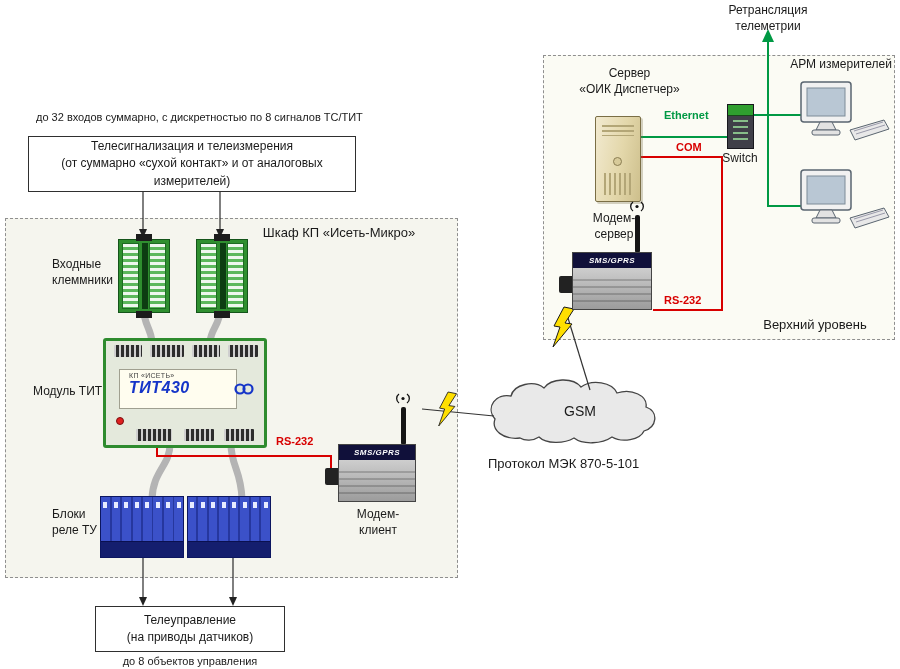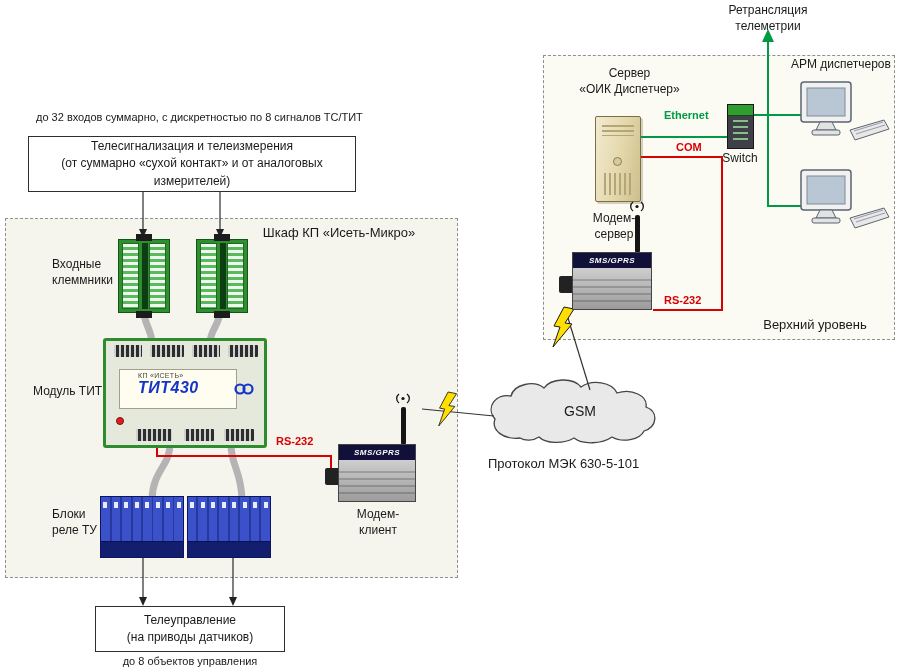--- a/index.html
+++ b/index.html
@@ -47,21 +47,21 @@
   .terminal .col.l{left:3px}.terminal .col.r{right:3px}
   .terminal .mid{position:absolute;top:3px;bottom:3px;left:23px;width:6px;background:#0d3d12}
   .terminal .tab{position:absolute;left:50%;transform:translateX(-50%);width:16px;height:7px;background:#1c1c1c}
   .terminal .tab.t{top:-6px}.terminal .tab.b{bottom:-6px}
 
   
   .tit{left:103px;top:338px;width:164px;height:110px;background:#e4e9dc;border:3px solid #2e8b2e;border-radius:3px}
   .tit .tc,.tit .bc{position:absolute;height:12px;background:#2d2d2d;border-radius:1px;
           background-image:repeating-linear-gradient(90deg,#cfcfcf 0 2px,transparent 2px 5px)}
   .tit .tc{top:4px}.tit .bc{bottom:4px}
-  .tit .panel{position:absolute;left:13px;top:28px;width:118px;height:40px;background:#fffdef;border:1px solid #a0a090;padding:2px 18px}
+  .tit .panel{position:absolute;left:13px;top:28px;width:118px;height:40px;background:#fffdef;border:1px solid #a0a090;padding:2px 9px}
   .tit .kp{font-size:7px;color:#444;letter-spacing:.3px}
   .tit .nm{font-size:16px;font-weight:bold;font-style:italic;color:#1535c8;letter-spacing:.5px}
   .tit .emb{position:absolute;right:9px;top:40px}
   .tit .led{position:absolute;left:10px;bottom:20px;width:8px;height:8px;border-radius:50%;background:#e02020;border:1px solid #7a0f0f}
 
   
   .relay{width:84px;height:62px;border:1px solid #0c1660;
          background:repeating-linear-gradient(90deg,#3b51c9 0 8.5px,#26379e 8.5px 10.5px)}
   .relay .dots{position:absolute;left:2px;right:2px;top:5px;height:6px;
          background:repeating-linear-gradient(90deg,#e8ecff 0 4px,transparent 4px 10.5px)}
@@ -137,21 +137,21 @@
       <polyline points="641,157 722,157 722,310 653,310"></polyline>
       <polyline points="157,448 157,456 331,456 331,469"></polyline>
     </g>
   </svg>
 
   <div class="lbl ctr" style="left:710px;top:3px;width:116px">Ретрансляция
 телеметрии</div>
   <div class="lbl rt big" style="left:745px;top:317px;width:140px">Верхний уровень</div>
   <div class="lbl ctr" style="left:562px;top:66px;width:135px">Сервер
 «ОИК Диспетчер»</div>
-  <div class="lbl ctr" style="left:785px;top:57px;width:112px">АРМ диспетчеров</div>
+  <div class="lbl ctr" style="left:785px;top:57px;width:112px">АРМ измерителей</div>
   <div class="wire green" style="left:664px;top:109px">Ethernet</div>
   <div class="wire red" style="left:676px;top:141px">COM</div>
   <div class="lbl ctr" style="left:714px;top:151px;width:52px">Switch</div>
   <div class="lbl ctr" style="left:578px;top:211px;width:72px">Модем-
 сервер</div>
   <div class="wire red" style="left:664px;top:294px">RS-232</div>
 
   <div class="dev server">
     <div class="slot"></div>
     <div class="btn"></div>
@@ -258,19 +258,19 @@
     <div class="mbody">
       <div class="band">SMS/GPRS</div>
       <div class="ridges"></div>
     </div>
     <div class="conn"></div>
   </div>
   <div class="lbl ctr" style="left:342px;top:507px;width:72px">Модем-
 клиент</div>
 
   <div class="lbl ctr" style="left:550px;top:402px;width:60px;font-size:14px">GSM</div>
-  <div class="lbl big" style="left:488px;top:456px;width:180px">Протокол МЭК 630-5-101</div>
+  <div class="lbl big" style="left:488px;top:456px;width:180px">Протокол МЭК 870-5-101</div>
 
   <div class="obox" style="left:95px;top:606px;width:190px;height:46px">Телеуправление
 (на приводы датчиков)</div>
   <div class="lbl ctr note" style="left:103px;top:654px;width:174px">до 8 объектов управления</div>
 
 </div>
 
 </body></html>

